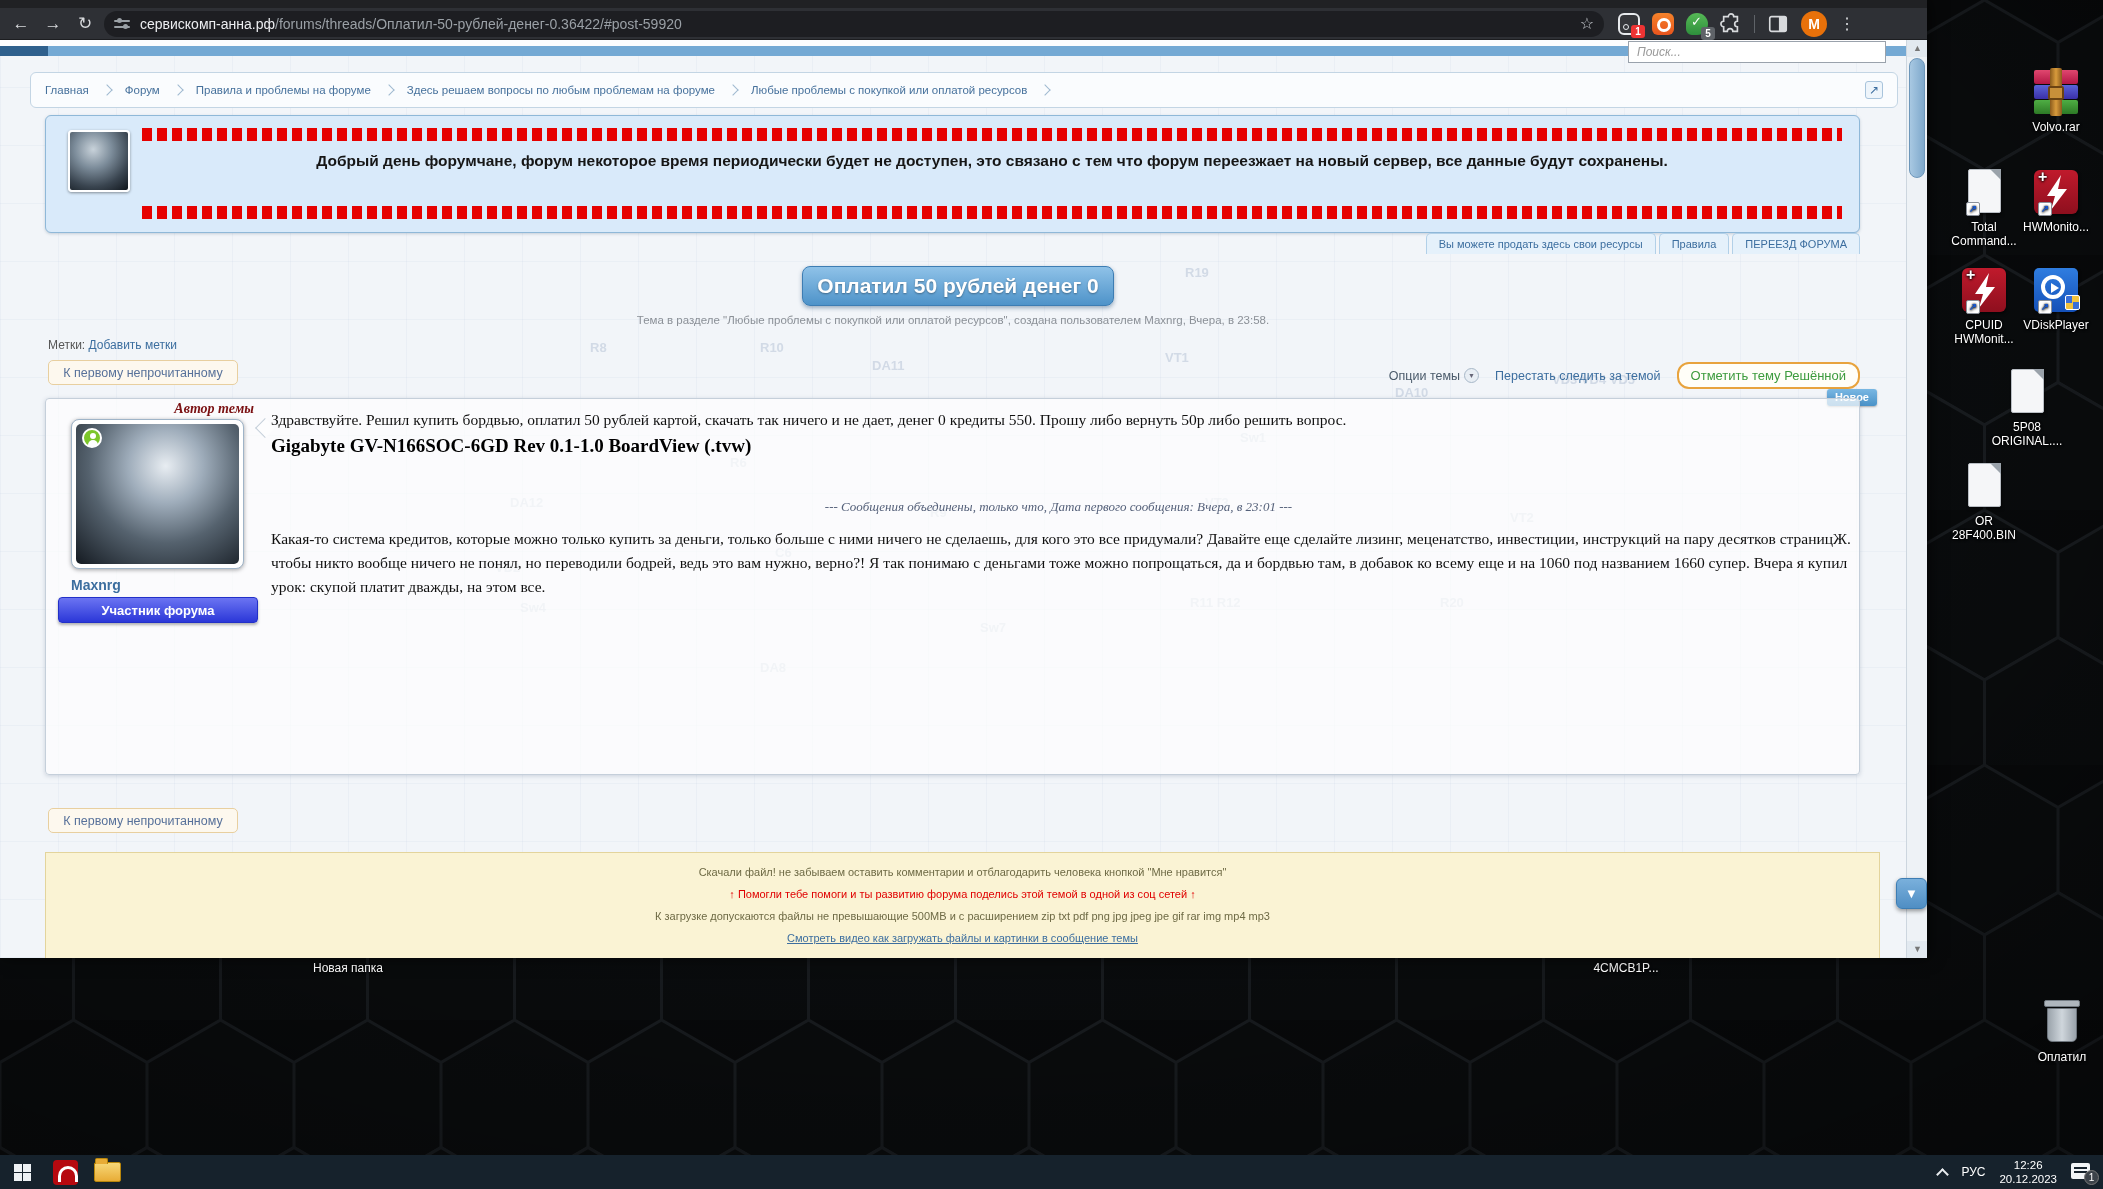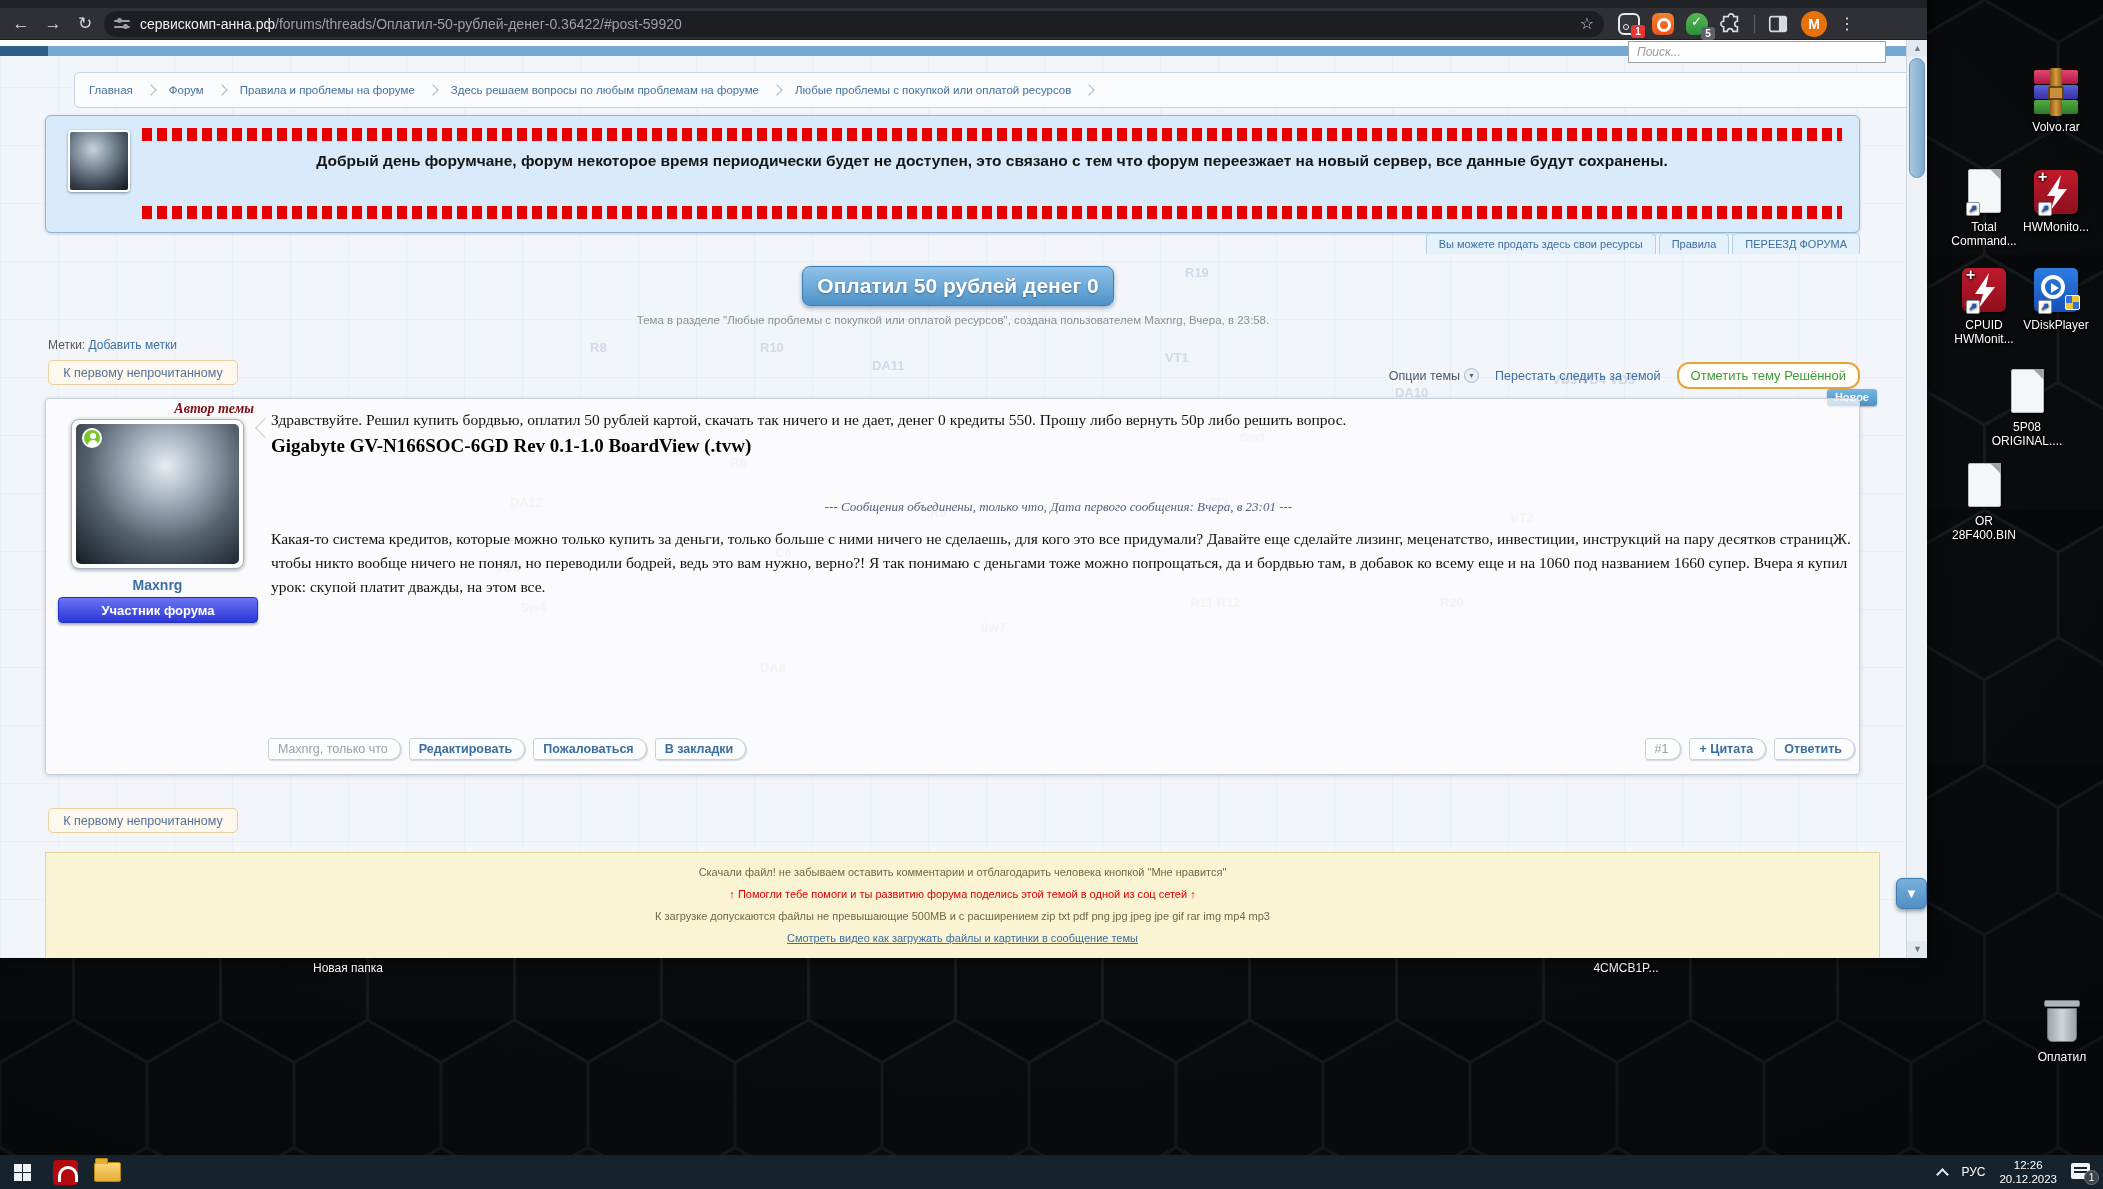--- a/index.html
+++ b/index.html
@@ -132,21 +132,21 @@
       border-left:1px solid #cdd6df; z-index:5; }
   .sb-arrow { position:absolute; left:0; width:21px; height:17px; color:#777; font-size:9px;
       text-align:center; line-height:17px; background:#e2e9f0; }
   .sb-up { top:0; } .sb-down { bottom:0; }
   .sb-thumb { position:absolute; left:2px; top:18px; width:16px; height:120px; border-radius:8px;
       background:linear-gradient(90deg,#a8c8e2,#7fa9cc); border:1px solid #6c96ba; }
 
   
   .crumbs { position:absolute; left:30px; top:32px; width:1868px; height:36px; background:#fafcfe;
       border:1px solid #c3d5e4; border-radius:6px; display:flex; align-items:center;
-      padding:0 14px; gap:14px;margin-left:44px; }
+      padding:0 14px; gap:14px; }
   .crumb { color:#46719c; font-size:11.5px; }
   .csep { width:8px; height:8px; border-top:1px solid #9fb9d0; border-right:1px solid #9fb9d0;
       transform:rotate(45deg); flex:0 0 auto; }
   .crumb-jump { margin-left:auto; width:18px; height:18px; border:1px solid #a8c4dc; border-radius:3px;
       color:#3c6e9f; font-size:12px; text-align:center; line-height:16px; background:#eef5fb; }
 
   
   .banner { position:absolute; left:45px; top:75px; width:1815px; height:118px;
       background:#d9eafa; border:1px solid #8fb8d8; border-radius:6px; box-shadow:0 1px 3px rgba(60,90,120,.25); }
   .banner .bavatar { position:absolute; left:22px; top:14px; width:62px; height:62px; border-radius:4px;
@@ -201,21 +201,21 @@
       background:#fff; border:1px solid #9fb4c8; border-radius:8px; padding:4px;
       box-shadow:0 1px 4px rgba(0,0,0,.35); }
   .avatar-img { width:100%; height:100%; border-radius:5px;
       background:radial-gradient(circle at 55% 30%, #e8edf2 0%, #9fadbb 28%, #55626e 58%, #141a21 100%); }
   .online-dot { position:absolute; left:10px; top:8px; width:20px; height:20px; border-radius:50%;
       background:#7cc62a; border:2px solid #fff; z-index:2; }
   .online-dot::before { content:""; position:absolute; left:6px; top:3px; width:6px; height:6px;
       border-radius:50%; background:#fff; }
   .online-dot::after { content:""; position:absolute; left:4px; top:10px; width:10px; height:6px;
       border-radius:5px 5px 0 0; background:#fff; }
-  .author-name { position:absolute; left:25px; top:178px; width:173px; text-align:center;
+  .author-name { position:absolute; left:25px; top:178px; width:173px; text-align:left;
       color:#3c6e9f; font-size:14px; font-weight:bold; }
   .author-role { position:absolute; left:12px; top:198px; width:200px; height:26px;
       background:linear-gradient(#6b74f2,#2b37d8); border:1px solid #2230c8; border-radius:4px;
       color:#fff; font-size:13px; font-weight:bold; display:flex; align-items:center;
       justify-content:center; box-shadow:0 2px 3px rgba(0,0,0,.3); }
   .bubble-arrow { position:absolute; left:212px; top:22px; width:14px; height:14px; background:#fdfdfe;
       border-left:1px solid #c5cfda; border-bottom:1px solid #c5cfda; transform:rotate(45deg); }
   .post-line1 { position:absolute; left:225px; top:12px; width:1575px;
       font-family:"Liberation Serif", serif; font-size:15.5px; color:#111; }
   .post-filetitle { position:absolute; left:225px; top:36px; width:1575px;
@@ -497,30 +497,20 @@
         </div>
         <div class="author-name">Maxnrg</div>
         <div class="author-role">Участник форума</div>
         <span class="bubble-arrow"></span>
 
         <div class="post-line1">Здравствуйте. Решил купить бордвью, оплатил 50 рублей картой, скачать так ничего и не дает, денег 0 кредиты 550. Прошу либо вернуть 50р либо решить вопрос.</div>
         <div class="post-filetitle">Gigabyte GV-N166SOC-6GD Rev 0.1-1.0 BoardView (.tvw)</div>
         <div class="post-merged">--- Сообщения объединены, только что, Дата первого сообщения: Вчера, в 23:01 ---</div>
         <div class="post-body">Какая-то система кредитов, которые можно только купить за деньги, только больше с ними ничего не сделаешь, для кого это все придумали? Давайте еще сделайте лизинг, меценатство, инвестиции, инструкций на пару десятков страницЖ. чтобы никто вообще ничего не понял, но переводили бодрей, ведь это вам нужно, верно?! Я так понимаю с деньгами тоже можно попрощаться, да и бордвью там, в добавок ко всему еще и на 1060 под названием 1660 супер. Вчера я купил урок: скупой платит дважды, на этом все.</div>
 
-        <div class="post-footer">
-          <span class="ftab gray">Maxnrg, только что</span>
-          <span class="ftab blue">Редактировать</span>
-          <span class="ftab blue">Пожаловаться</span>
-          <span class="ftab blue">В закладки</span>
-          <span class="fspacer"></span>
-          <span class="ftab gray">#1</span>
-          <span class="ftab blue">+ Цитата</span>
-          <span class="ftab blue">Ответить</span>
-        </div>
       </div>
 
       <div class="btn-unread unread-2">К первому непрочитанному</div>
 
       <div class="notice">
         <div>Скачали файл! не забываем оставить комментарии и отблагодарить человека кнопкой "Мне нравится"</div>
         <div class="red">↑ Помогли тебе помоги и ты развитию форума поделись этой темой в одной из соц сетей ↑</div>
         <div>К загрузке допускаются файлы не превышающие 500MB и с расширением zip txt pdf png jpg jpeg jpe gif rar img mp4 mp3</div>
         <div class="lnk">Смотреть видео как загружать файлы и картинки в сообщение темы</div>
       </div>

